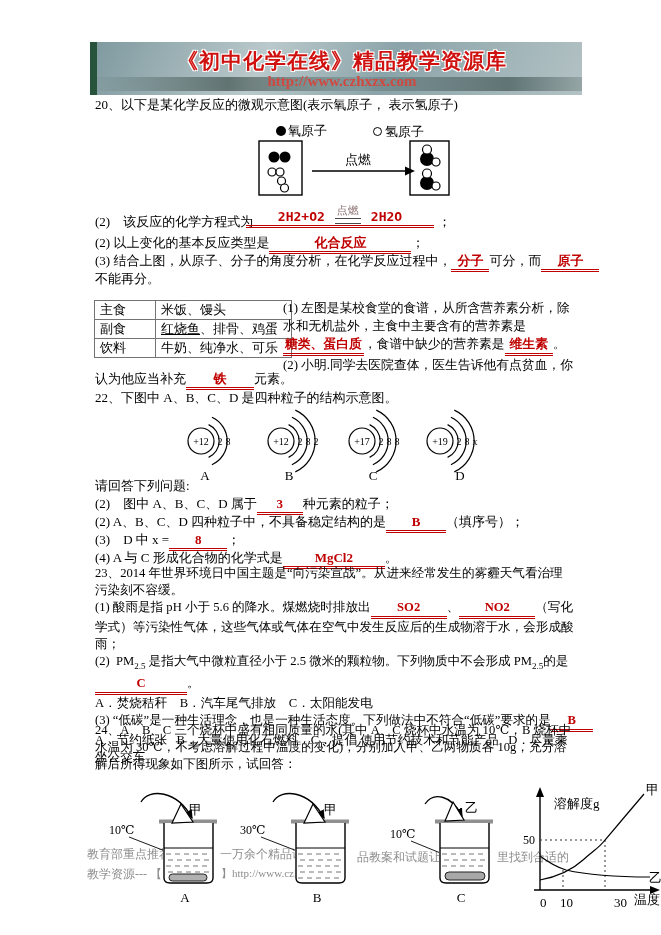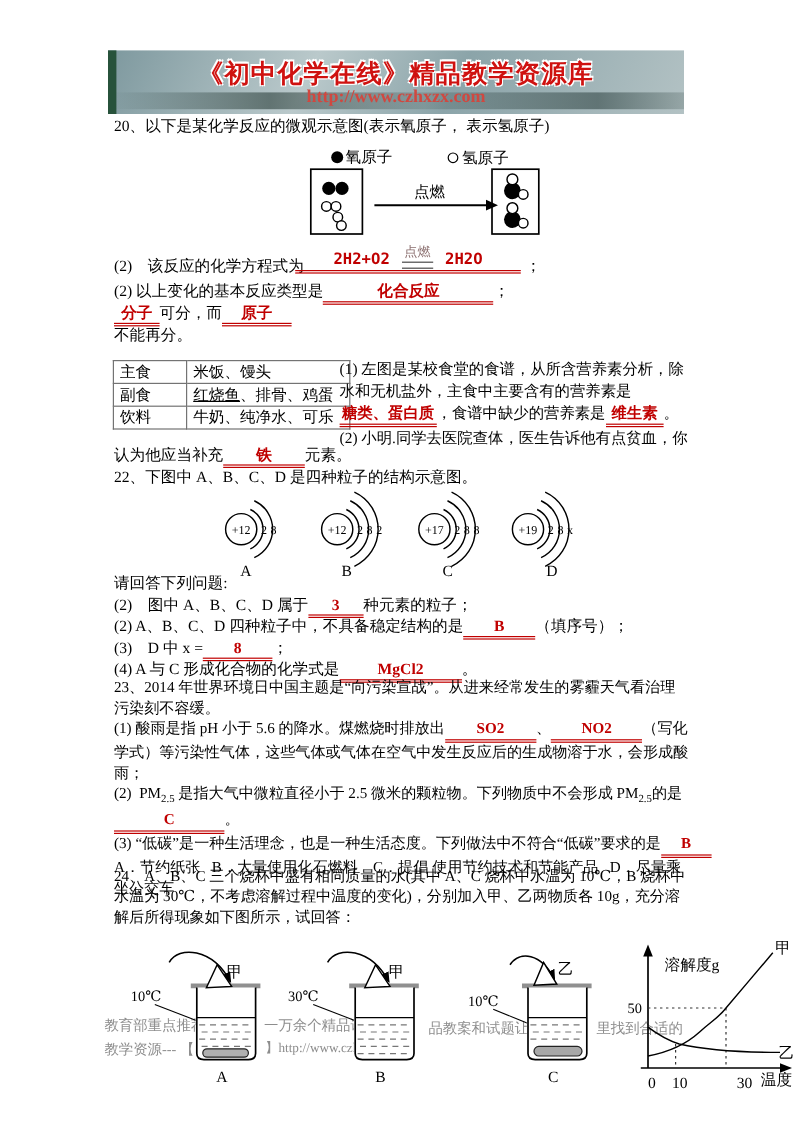--- a/index.html
+++ b/index.html
@@ -11,21 +11,21 @@
   .blank{display:inline-block;border-bottom:3px double #c00000;color:#c00000;font-weight:bold;
          text-align:center;white-space:pre;padding:0 6px;}
   .wmark{position:absolute;color:#8d8d8d;font-size:12px;white-space:pre;font-family:"Liberation Serif",serif;}
   .block{position:absolute;font-size:12.6px;line-height:17px;}
   .block .line{white-space:pre-wrap;}
   .block .nowrap{white-space:pre;}
   .sub{font-size:9px;}
   
   #banner{position:absolute;left:90px;top:42px;width:480px;height:53px;overflow:hidden;
           background:linear-gradient(115deg,#7d989e,#bac9cb 35%,#8ba4a9 60%,#b3c2c4);
-          display:flex;flex-direction:column;align-items:center;justify-content:center;}
+          display:flex;flex-direction:column;align-items:center;justify-content:center;padding-left:12px;}
   #banner .mist{position:absolute;left:0;right:0;bottom:4px;height:14px;
           background:linear-gradient(90deg,rgba(35,55,50,0),rgba(30,50,45,.55) 28%,rgba(25,45,40,.15) 55%,rgba(30,50,48,.5) 85%,rgba(35,55,50,.2));}
   .banner-strip{position:absolute;left:90px;top:42px;width:7px;height:53px;background:#27523b;}
   .banner-title{position:relative;z-index:1;font-size:21px;font-weight:bold;color:#cf1210;letter-spacing:1px;
           text-shadow:-1px -1px 0 #fff,1px -1px 0 #fff,-1px 1px 0 #fff,1px 1px 0 #fff;white-space:pre;}
   .banner-url{position:relative;z-index:1;font-size:15px;font-weight:bold;color:#d04840;margin-top:-2px;white-space:pre;}
   
   .dot-filled{display:inline-block;width:10px;height:10px;border-radius:50%;background:#000;margin-right:2px;}
   .dot-open{display:inline-block;width:7px;height:7px;border-radius:50%;background:#fff;border:1px solid #000;margin-right:3px;}
   
@@ -109,20 +109,21 @@
   </div>
   <div class="abs t" style="left:438px;top:213px;">；</div>
 
   <div class="abs flexline t" style="left:95px;top:234px;">
     <span>(2) 以上变化的基本反应类型是</span>
     <span class="blank" style="min-width:130px;">化合反应</span>
     <span>；</span>
   </div>
 
   <div class="abs flexline t" style="left:95px;top:252px;">
+    <span>(3) 结合上图，从原子、分子的角度分析，在化学反应过程中，</span>
     <span class="blank">分子</span>
     <span>可分，而</span>
     <span class="blank" style="min-width:46px;">原子</span>
   </div>
   <div class="abs t" style="left:95px;top:270px;">不能再分。</div>
 
 
   <table id="food-table">
     <tbody>
         <tr>
@@ -219,20 +220,21 @@
   <div class="abs flexline t" style="left:95px;top:549px;">
     <span>(4) A 与 C 形成化合物的化学式是</span>
     <span class="blank" style="min-width:90px;">MgCl2</span>
     <span>。</span>
   </div>
 
   <div class="block" style="left:95px;top:565px;width:480px;">
     <div class="line">23、2014 年世界环境日中国主题是“向污染宣战”。从进来经常发生的雾霾天气看治理污染刻不容缓。</div>
     <div class="line"><span>(1) 酸雨是指 pH 小于 5.6 的降水。煤燃烧时排放出</span><span class="blank" style="min-width:64px;">SO2</span><span>、</span><span class="blank" style="min-width:64px;">NO2</span><span>（写化学式）等污染性气体，这些气体或气体在空气中发生反应后的生成物溶于水，会形成酸雨；</span></div>
     <div class="line"><span>(2)  </span><span>PM</span><sub class="sub">2.5</sub><span> 是指大气中微粒直径小于 2.5 微米的颗粒物。下列物质中不会形成 </span><span>PM</span><sub class="sub">2.5</sub><span>的是</span><span class="blank" style="min-width:80px;">C</span><span>。</span></div>
+    <div class="nowrap">A．焚烧秸秆    B．汽车尾气排放    C．太阳能发电</div>
     <div class="nowrap"><span>(3) “低碳”是一种生活理念，也是一种生活态度。下列做法中不符合“低碳”要求的是</span><span class="blank" style="min-width:30px;">B</span></div>
     <div class="line">A．节约纸张   B．大量使用化石燃料    C．提倡 使用节约技术和节能产品   D．尽量乘坐公交车</div>
   </div>
 
   <div class="block" style="left:95px;top:722px;width:480px;">
     <div class="line">24、A、B、C 三个烧杯中盛有相同质量的水(其中 A、C 烧杯中水温为 10℃，B 烧杯中水温为 30℃，不考虑溶解过程中温度的变化)，分别加入甲、乙两物质各 10g，充分溶解后所得现象如下图所示，试回答：</div>
   </div>
 
   <span class="wmark" style="left:87px;top:846px;">教育部重点推荐</span>
   <span class="wmark" style="left:87px;top:866px;">教学资源--- 【</span>

